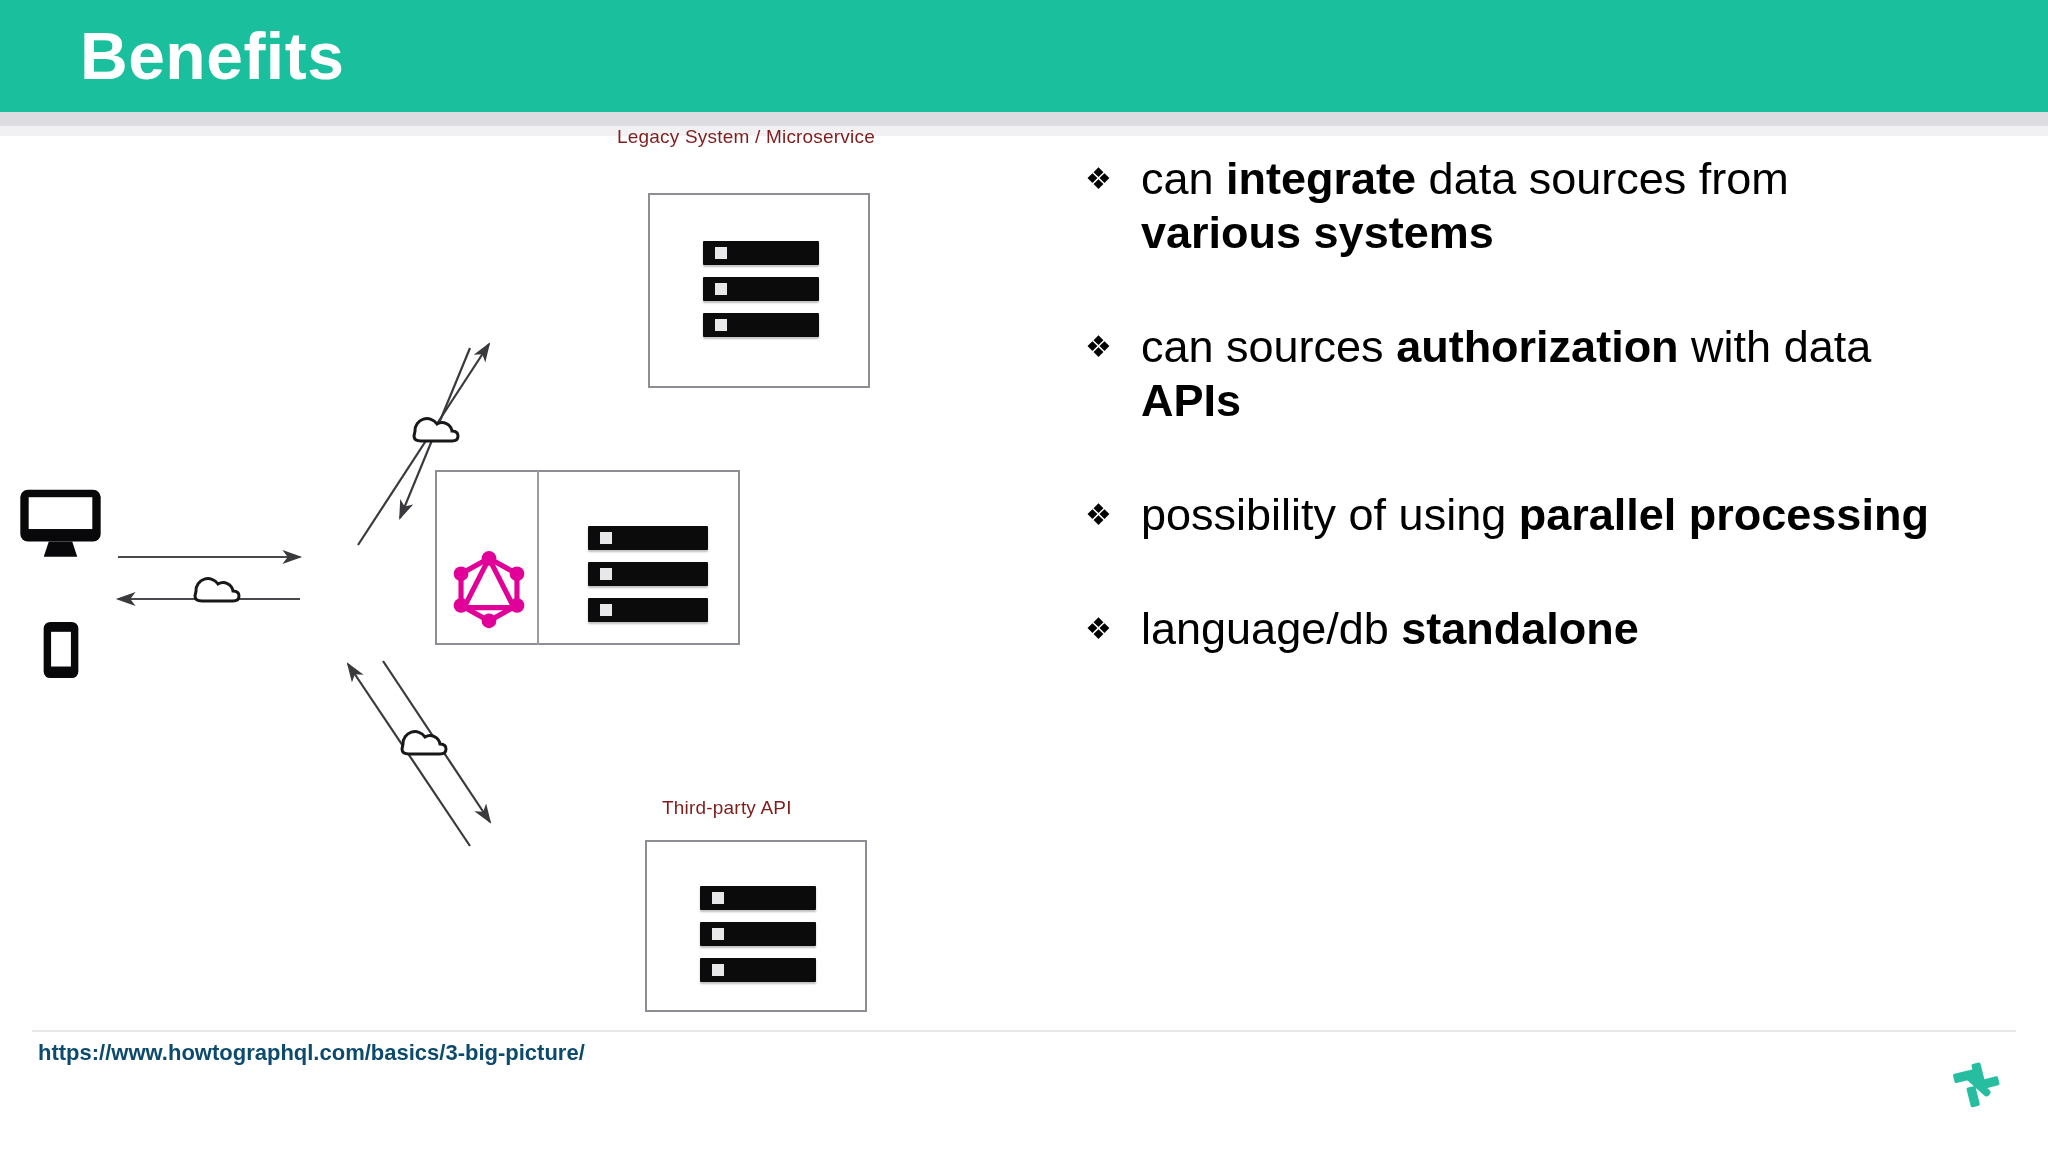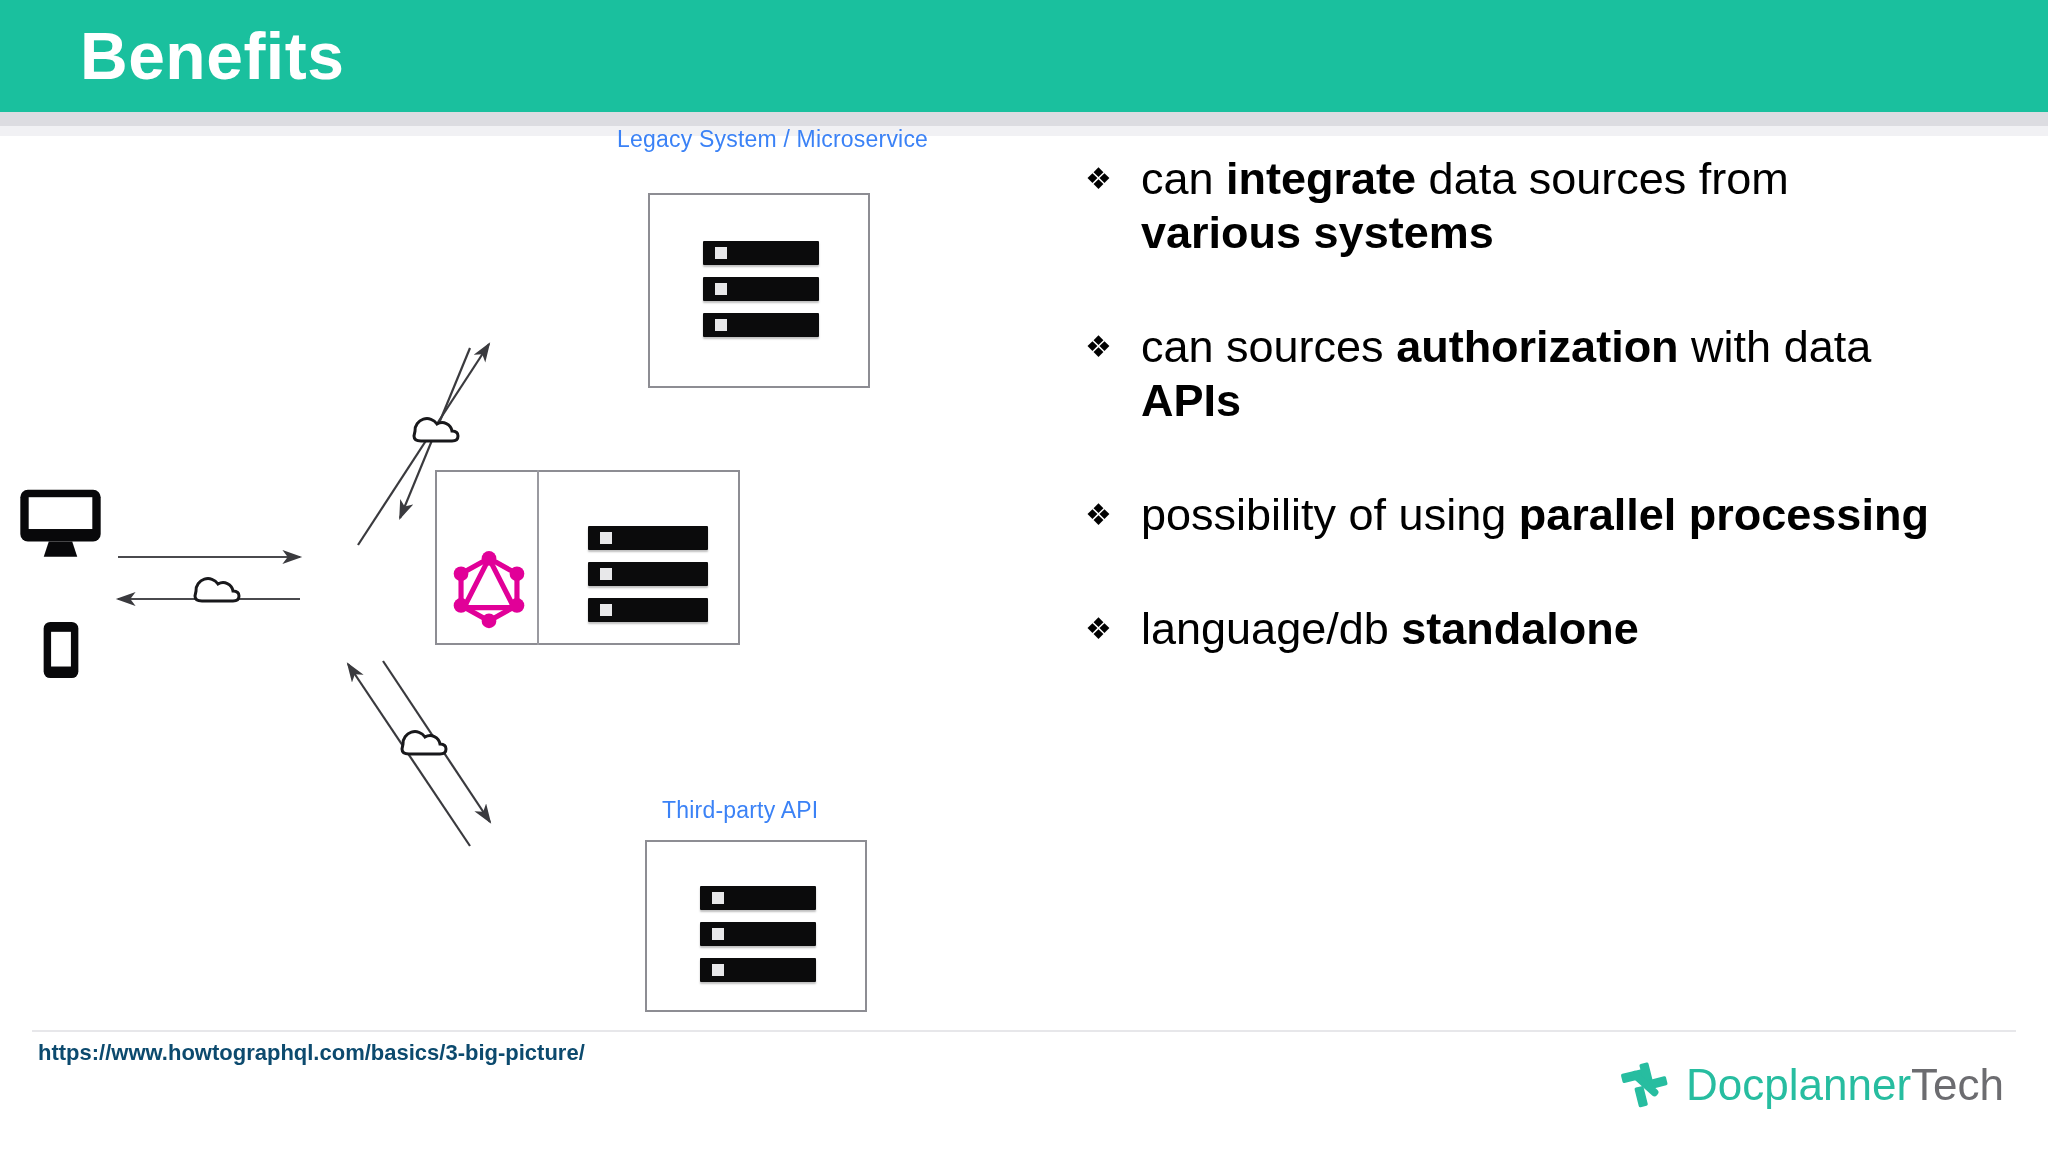--- a/index.html
+++ b/index.html
@@ -61,22 +61,22 @@
   
   .diagram {
     position: absolute;
     left: 0; top: 136px;
     width: 990px;
     height: 900px;
   }
   .diagram-label {
     position: absolute;
     font-family: "Liberation Sans", sans-serif;
-    font-size: 23px;
-    color: #3b82f6;
+    font-size: 19px;
+    color: #7f1d1d;
     white-space: nowrap;
     letter-spacing: 0.2px;
   }
   #label-legacy { left: 617px; top: -10px; }
   #label-thirdparty { left: 662px; top: 661px; }
 
   
   .node-box {
     position: absolute;
     border: 2px solid #8d8d93;
@@ -332,16 +332,13 @@
 <div class="brand">
   <svg class="brand-mark" viewBox="0 0 64 64">
     <g fill="#27bda0">
       <rect x="4" y="16" width="26" height="11" rx="2" transform="rotate(-14 17 21)"></rect>
       <rect x="28" y="6" width="11" height="26" rx="2" transform="rotate(-14 33 19)"></rect>
       <rect x="22" y="34" width="11" height="24" rx="2" transform="rotate(-14 27 46)"></rect>
       <rect x="34" y="24" width="24" height="11" rx="2" transform="rotate(-14 46 29)"></rect>
       <rect x="12" y="26" width="40" height="9" rx="4" transform="rotate(42 32 30)"></rect>
     </g>
   </svg>
-  <div class="brand-name">
-    <span class="b1">Docplanner</span><span class="b2">Tech</span>
-  </div>
 </div>
 
 </body></html>

